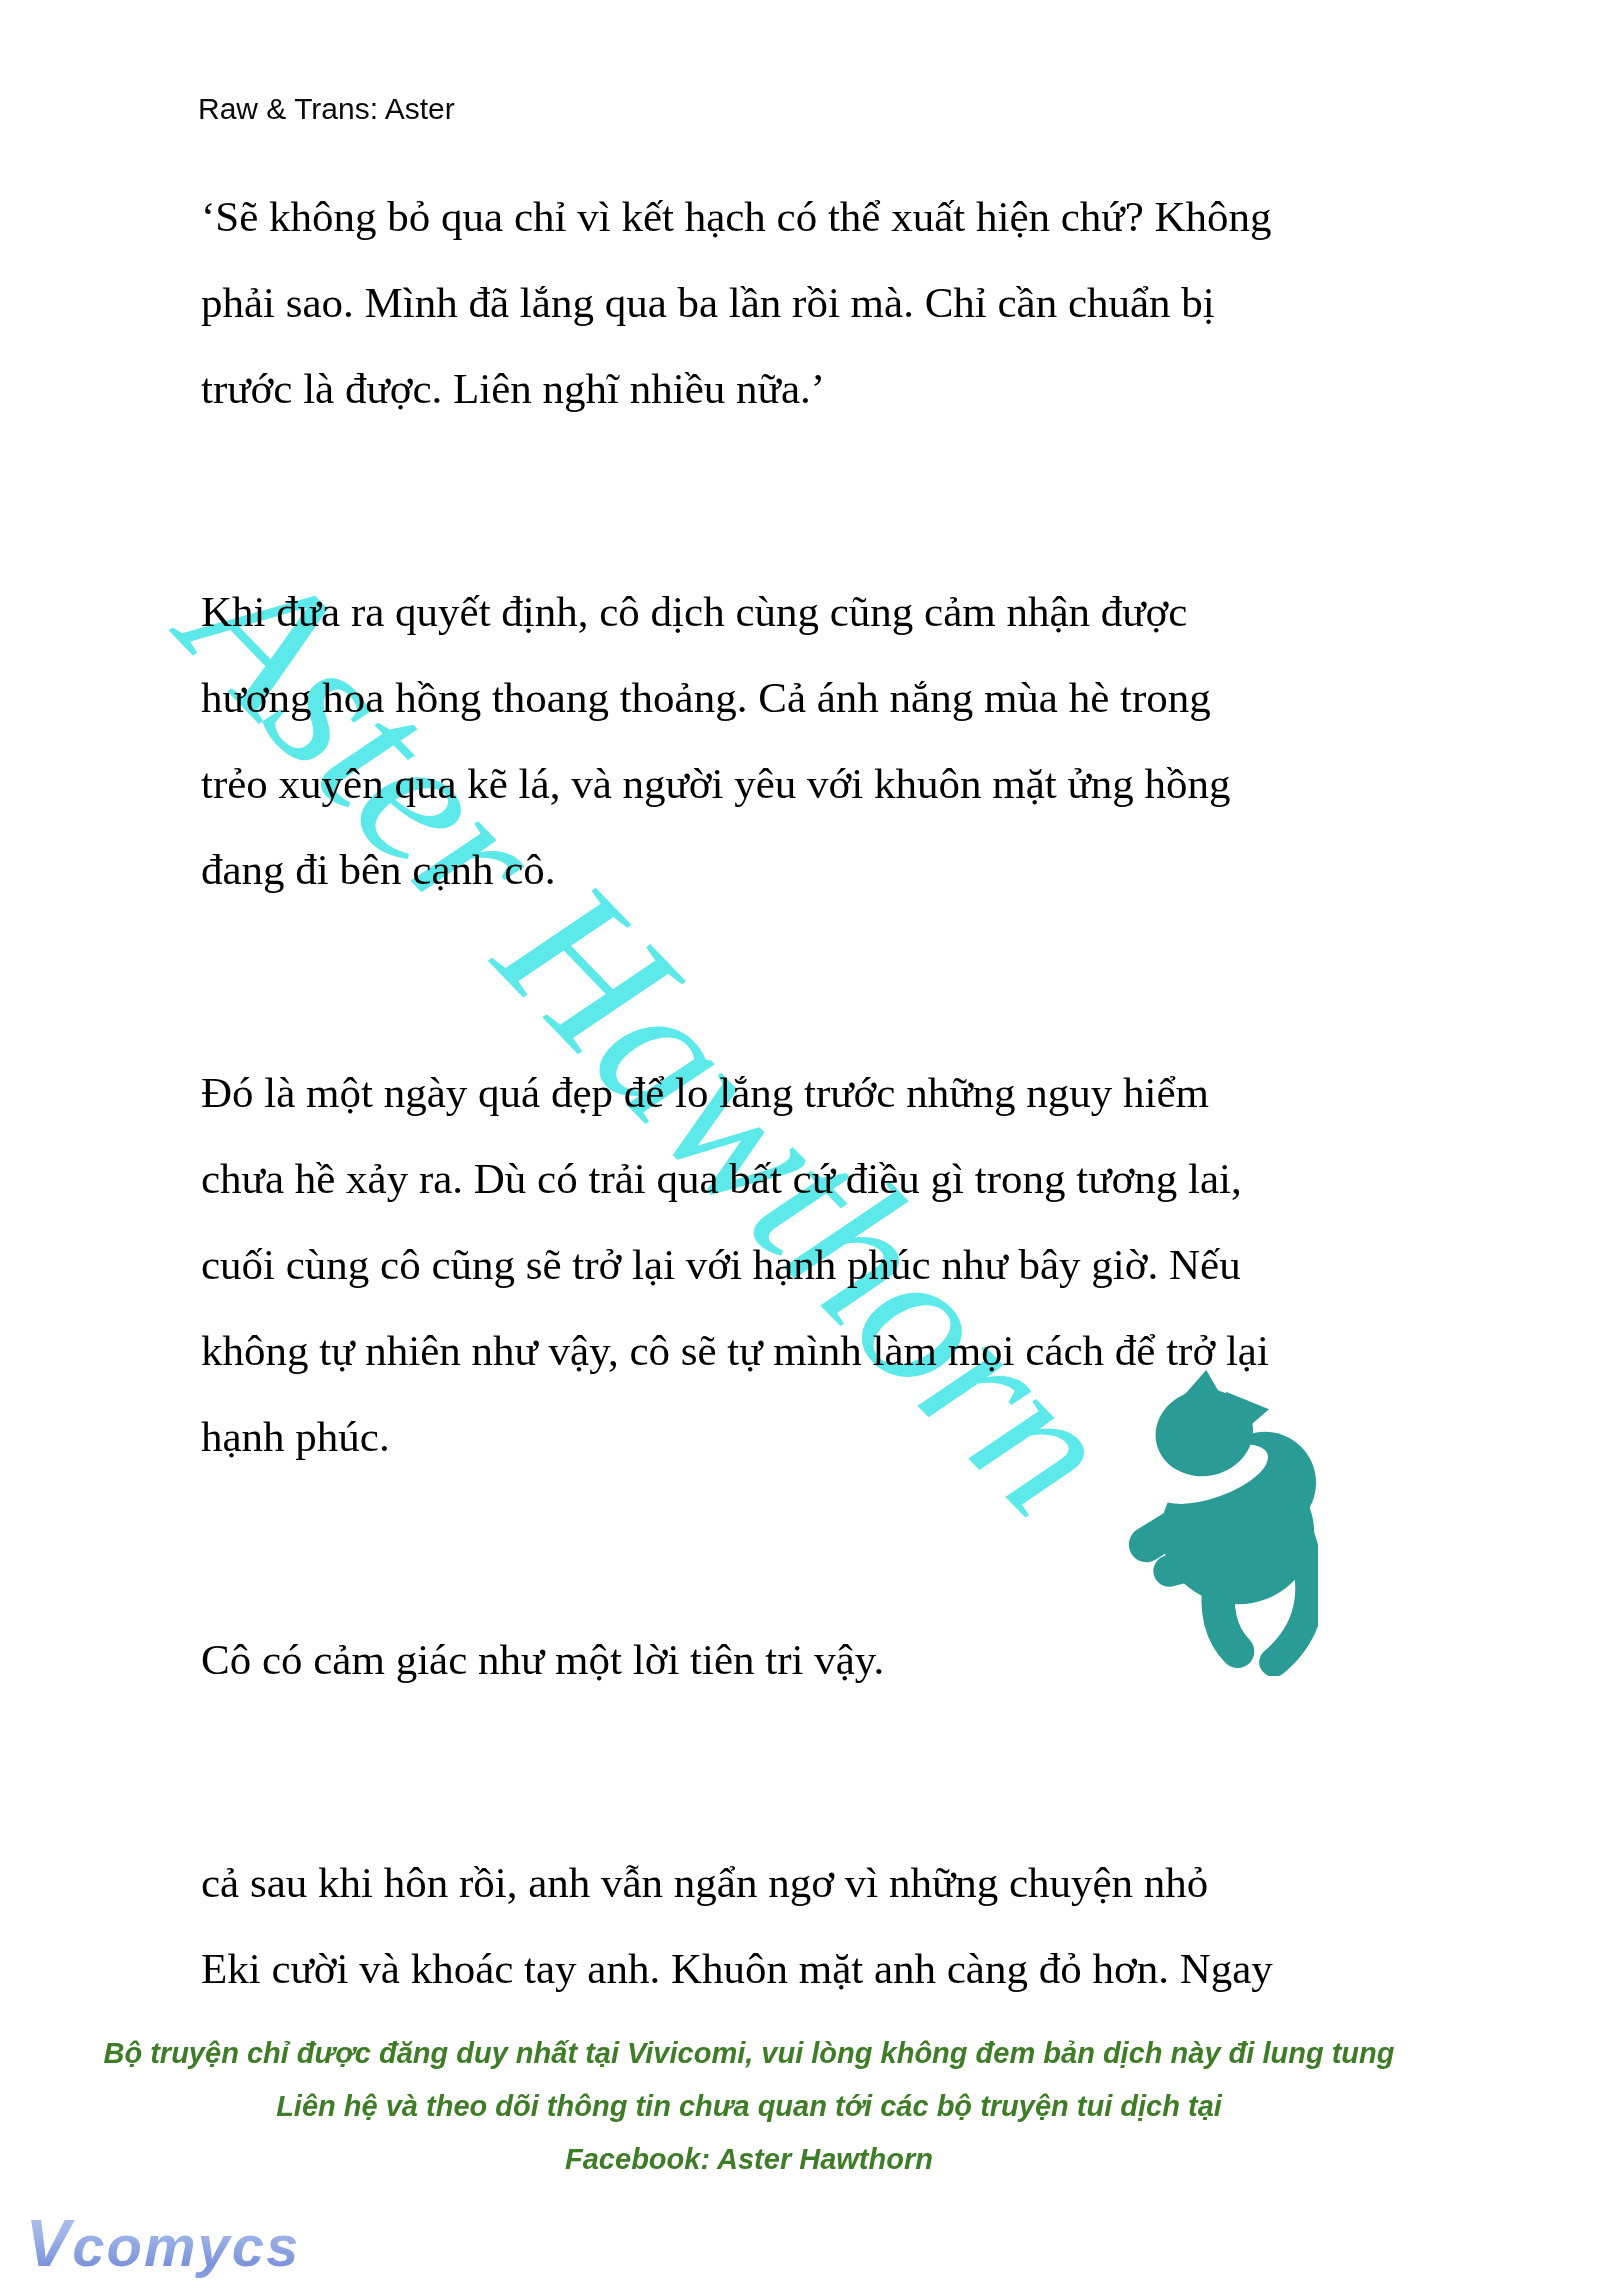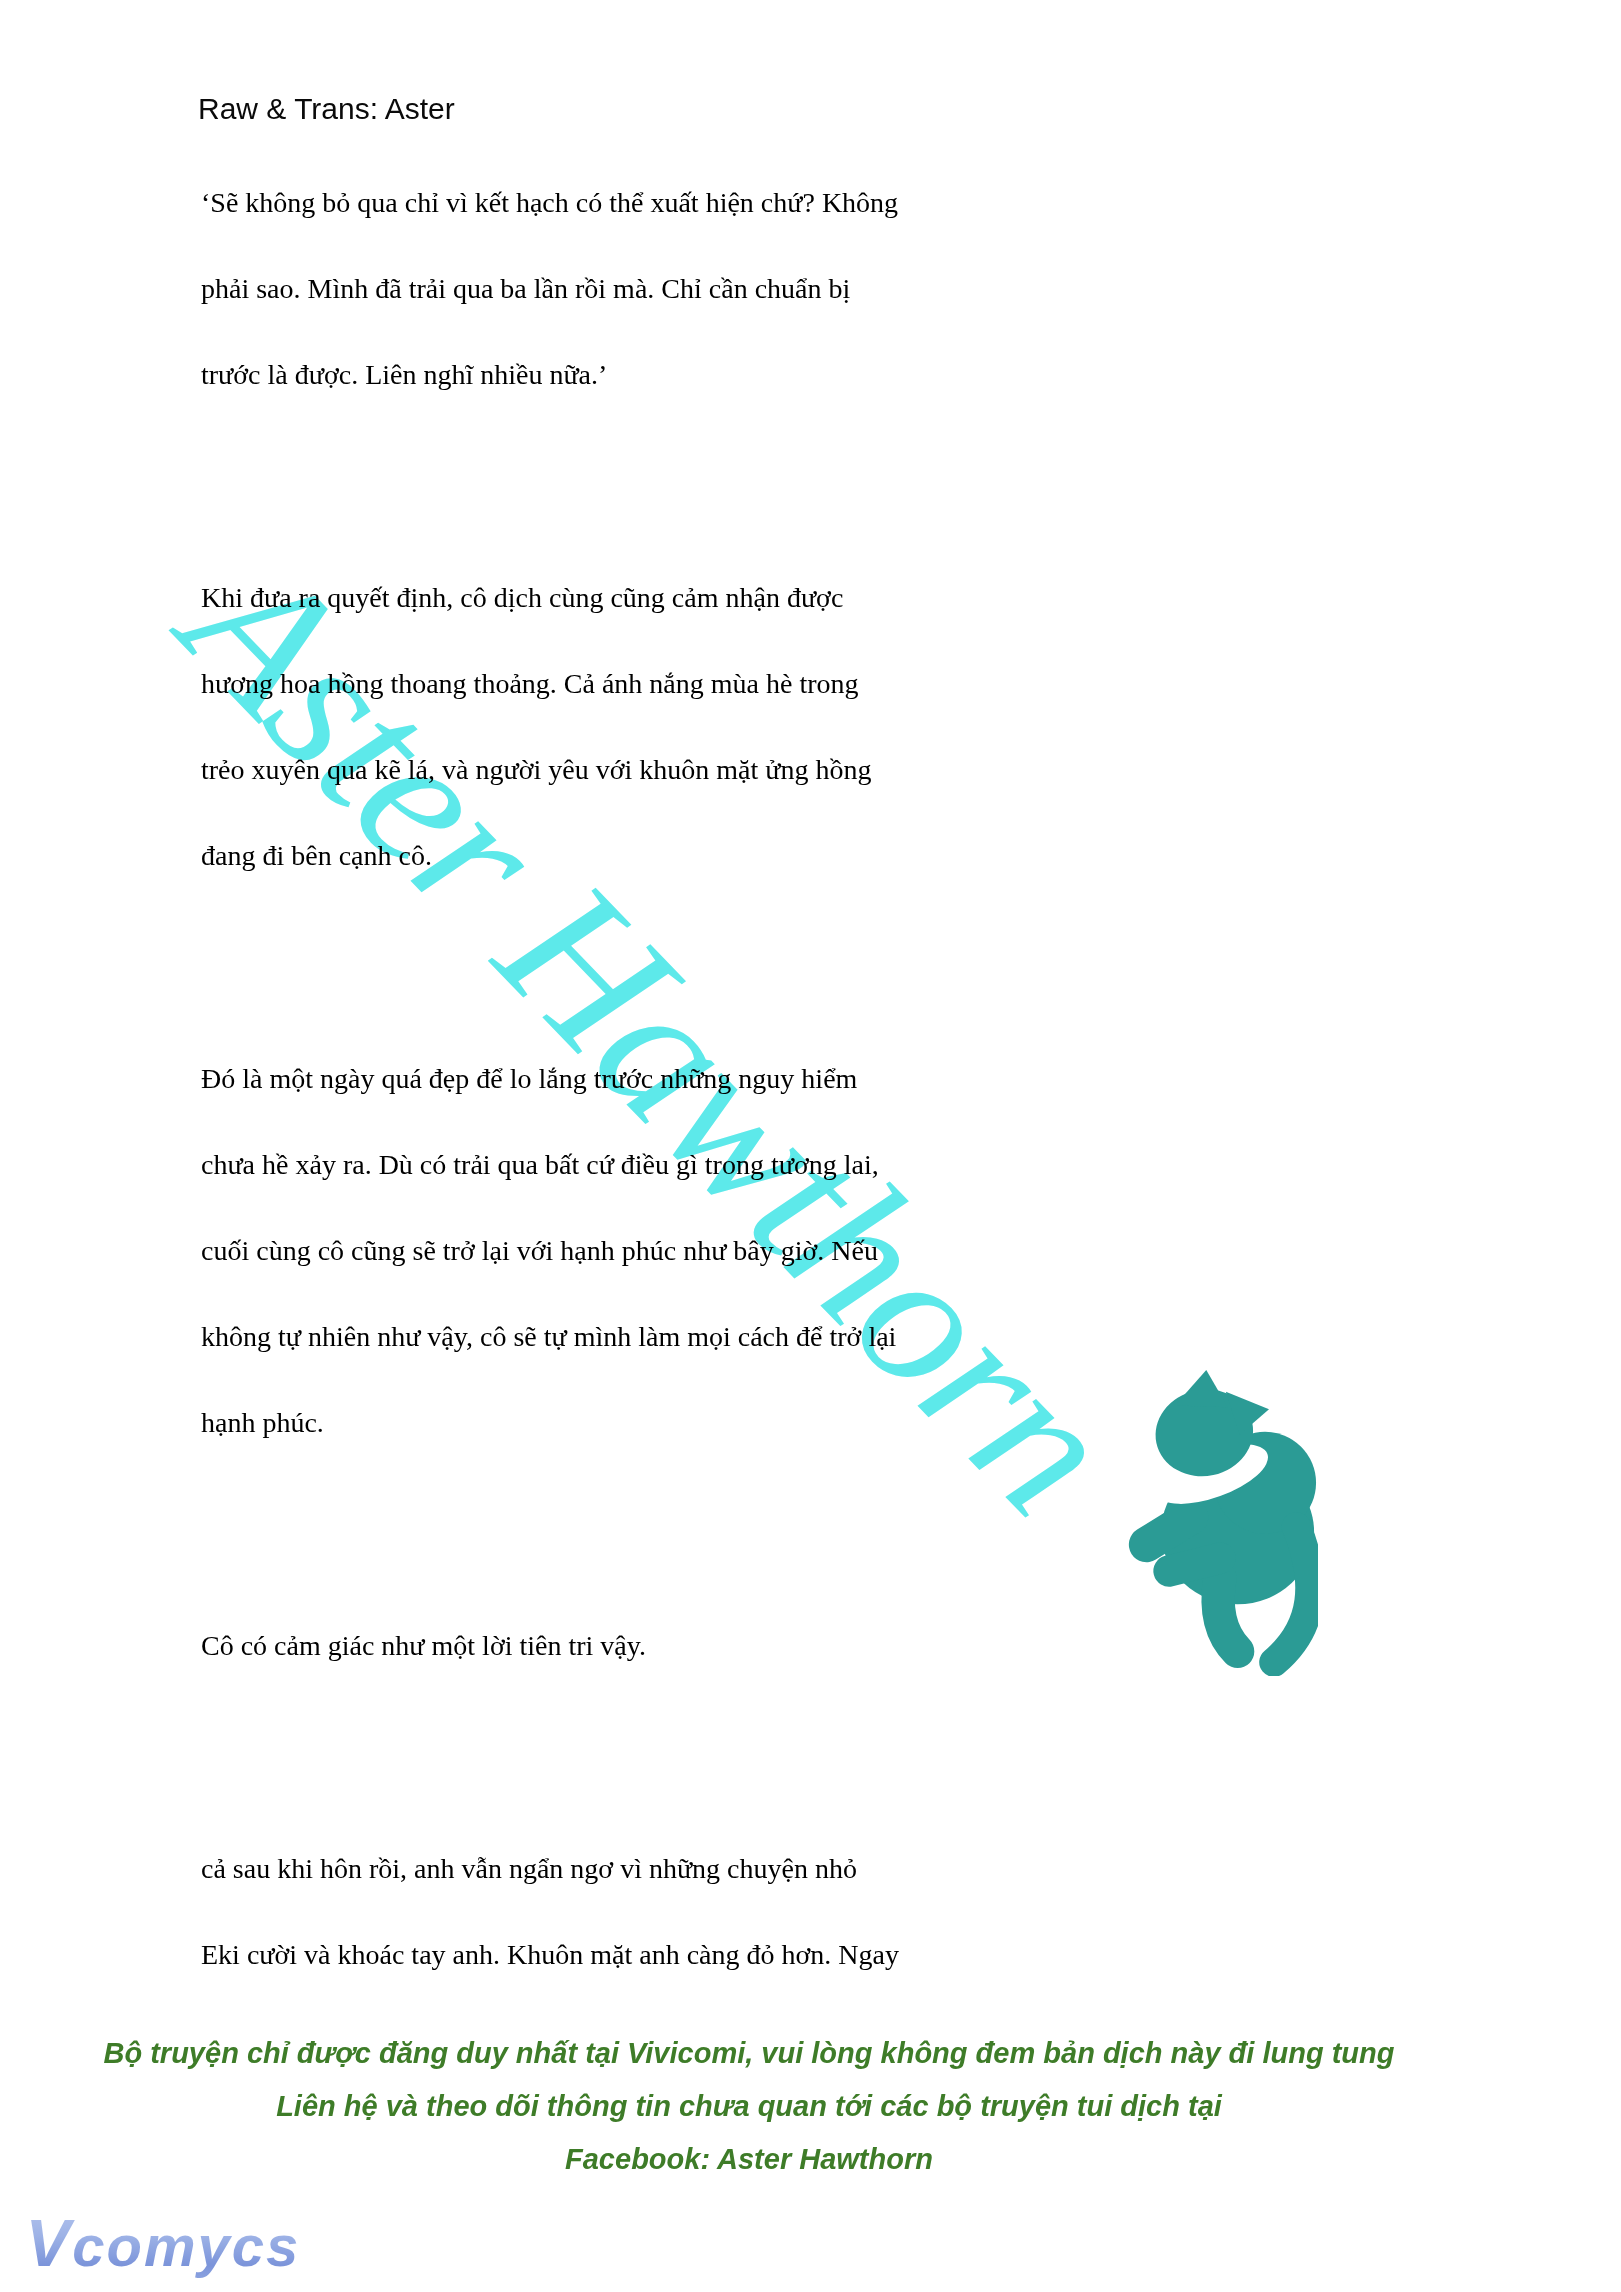--- a/index.html
+++ b/index.html
@@ -37,23 +37,23 @@
     position:absolute;
     left:198px; top:92px;
     font-family:"Liberation Sans", sans-serif;
     font-size:30px;
     color:#0a0a0a;
     z-index:3;
   }
 
   .content {
     position:absolute;
-    left:201px; top:160px;
+    left:201px; top:174px;
     width:1264px;
-    font-size:28px;
+    font-size:43px;
     line-height:86px;
     color:#000000;
     z-index:2;
   }
   .content p { margin:0 0 137px 0; padding:0; }
   .content .line { display:block; white-space:nowrap; }
 
   
   .cat {
     position:absolute;
@@ -103,21 +103,21 @@
 
 <div class="page">
 
   <div class="watermark" style="color: rgb(93, 233, 234);">Aster Hawthorn</div>
 
   <div class="header-credit">Raw &amp; Trans: Aster</div>
 
   <main class="content">
     <p>
       <span class="line">‘Sẽ không bỏ qua chỉ vì kết hạch có thể xuất hiện chứ? Không</span>
-      <span class="line">phải sao. Mình đã trải qua ba lần rồi mà. Chỉ cần chuẩn bị</span>
+      <span class="line">phải sao. Mình đã lắng qua ba lần rồi mà. Chỉ cần chuẩn bị</span>
       <span class="line">trước là được. Liên nghĩ nhiều nữa.’</span>
     </p>
     <p>
       <span class="line">Khi đưa ra quyết định, cô dịch cùng cũng cảm nhận được</span>
       <span class="line">hương hoa hồng thoang thoảng. Cả ánh nắng mùa hè trong</span>
       <span class="line">trẻo xuyên qua kẽ lá, và người yêu với khuôn mặt ửng hồng</span>
       <span class="line">đang đi bên cạnh cô.</span>
     </p>
     <p>
       <span class="line">Đó là một ngày quá đẹp để lo lắng trước những nguy hiểm</span>

